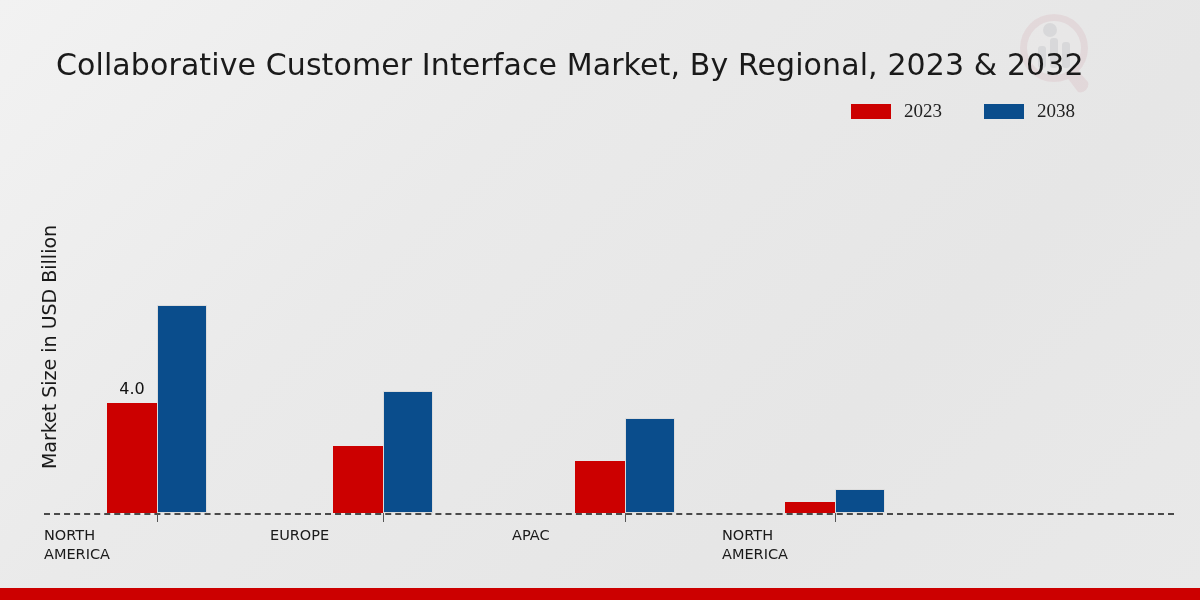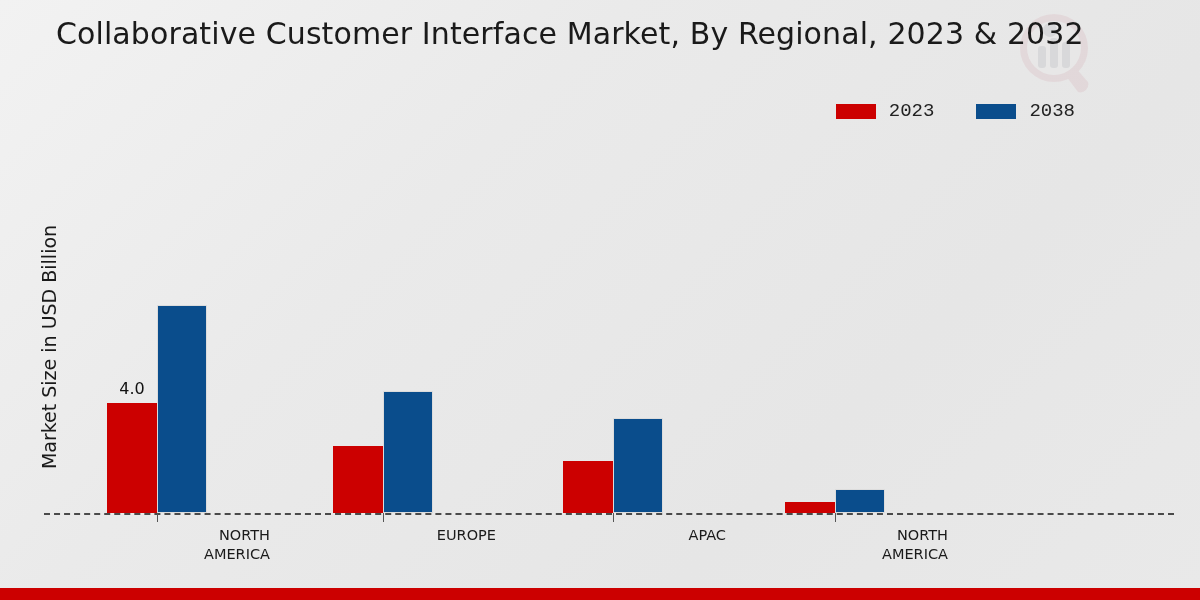--- a/index.html
+++ b/index.html
@@ -29,21 +29,21 @@
     width: 92px;
     height: 92px;
     opacity: 0.30;
     pointer-events: none;
   }
 
   
   #chart-title {
     position: absolute;
     left: 56px;
-    top: 16px;
+    top: 47px;
     font-size: 30px;
     font-weight: 400;
     color: #1a1a1a;
     letter-spacing: 0.1px;
     white-space: nowrap;
     font-family: "DejaVu Sans", sans-serif;
   }
 
   
   #legend {
@@ -60,21 +60,21 @@
     gap: 13px;
   }
   .legend-swatch {
     width: 40px;
     height: 15px;
     display: block;
   }
   .legend-label {
     font-size: 19px;
     color: #222;
-    font-family: Liberation Mono, monospace;
+    font-family: Liberation Serif, serif;
   }
 
   
   #y-axis-title {
     position: absolute;
     left: -116px;
     top: 336px;
     width: 330px;
     text-align: center;
     transform: rotate(-90deg);
@@ -133,21 +133,21 @@
     width: 1px;
     height: 9px;
     background: #555;
   }
 
   .cat-label {
     position: absolute;
     top: 386px;
     left: 0px;
     width: 226px;
-    text-align: right;
+    text-align: left;
     font-size: 14.5px;
     color: #1a1a1a;
     line-height: 19px;
     font-family: "DejaVu Sans", sans-serif;
   }
 
   .value-label {
     position: absolute;
     font-size: 16px;
     font-weight: normal;
@@ -220,21 +220,21 @@
       <div class="bars">
         <div class="bar v2023" style="height:67px;"></div>
         <div class="bar v2032" style="height:122px;"></div>
       </div>
       <div class="tick"></div>
       <div class="cat-label">
         <span>EUROPE</span>
       </div>
     </div>
 
-    <div class="group" style="left:456px;text-decoration:underline;">
+    <div class="group" style="left:468px;text-decoration:underline;">
       <div class="bars">
         <div class="bar v2023" style="height:52px;"></div>
         <div class="bar v2032" style="height:95px;"></div>
       </div>
       <div class="tick"></div>
       <div class="cat-label">
         <span>APAC</span>
       </div>
     </div>
 

